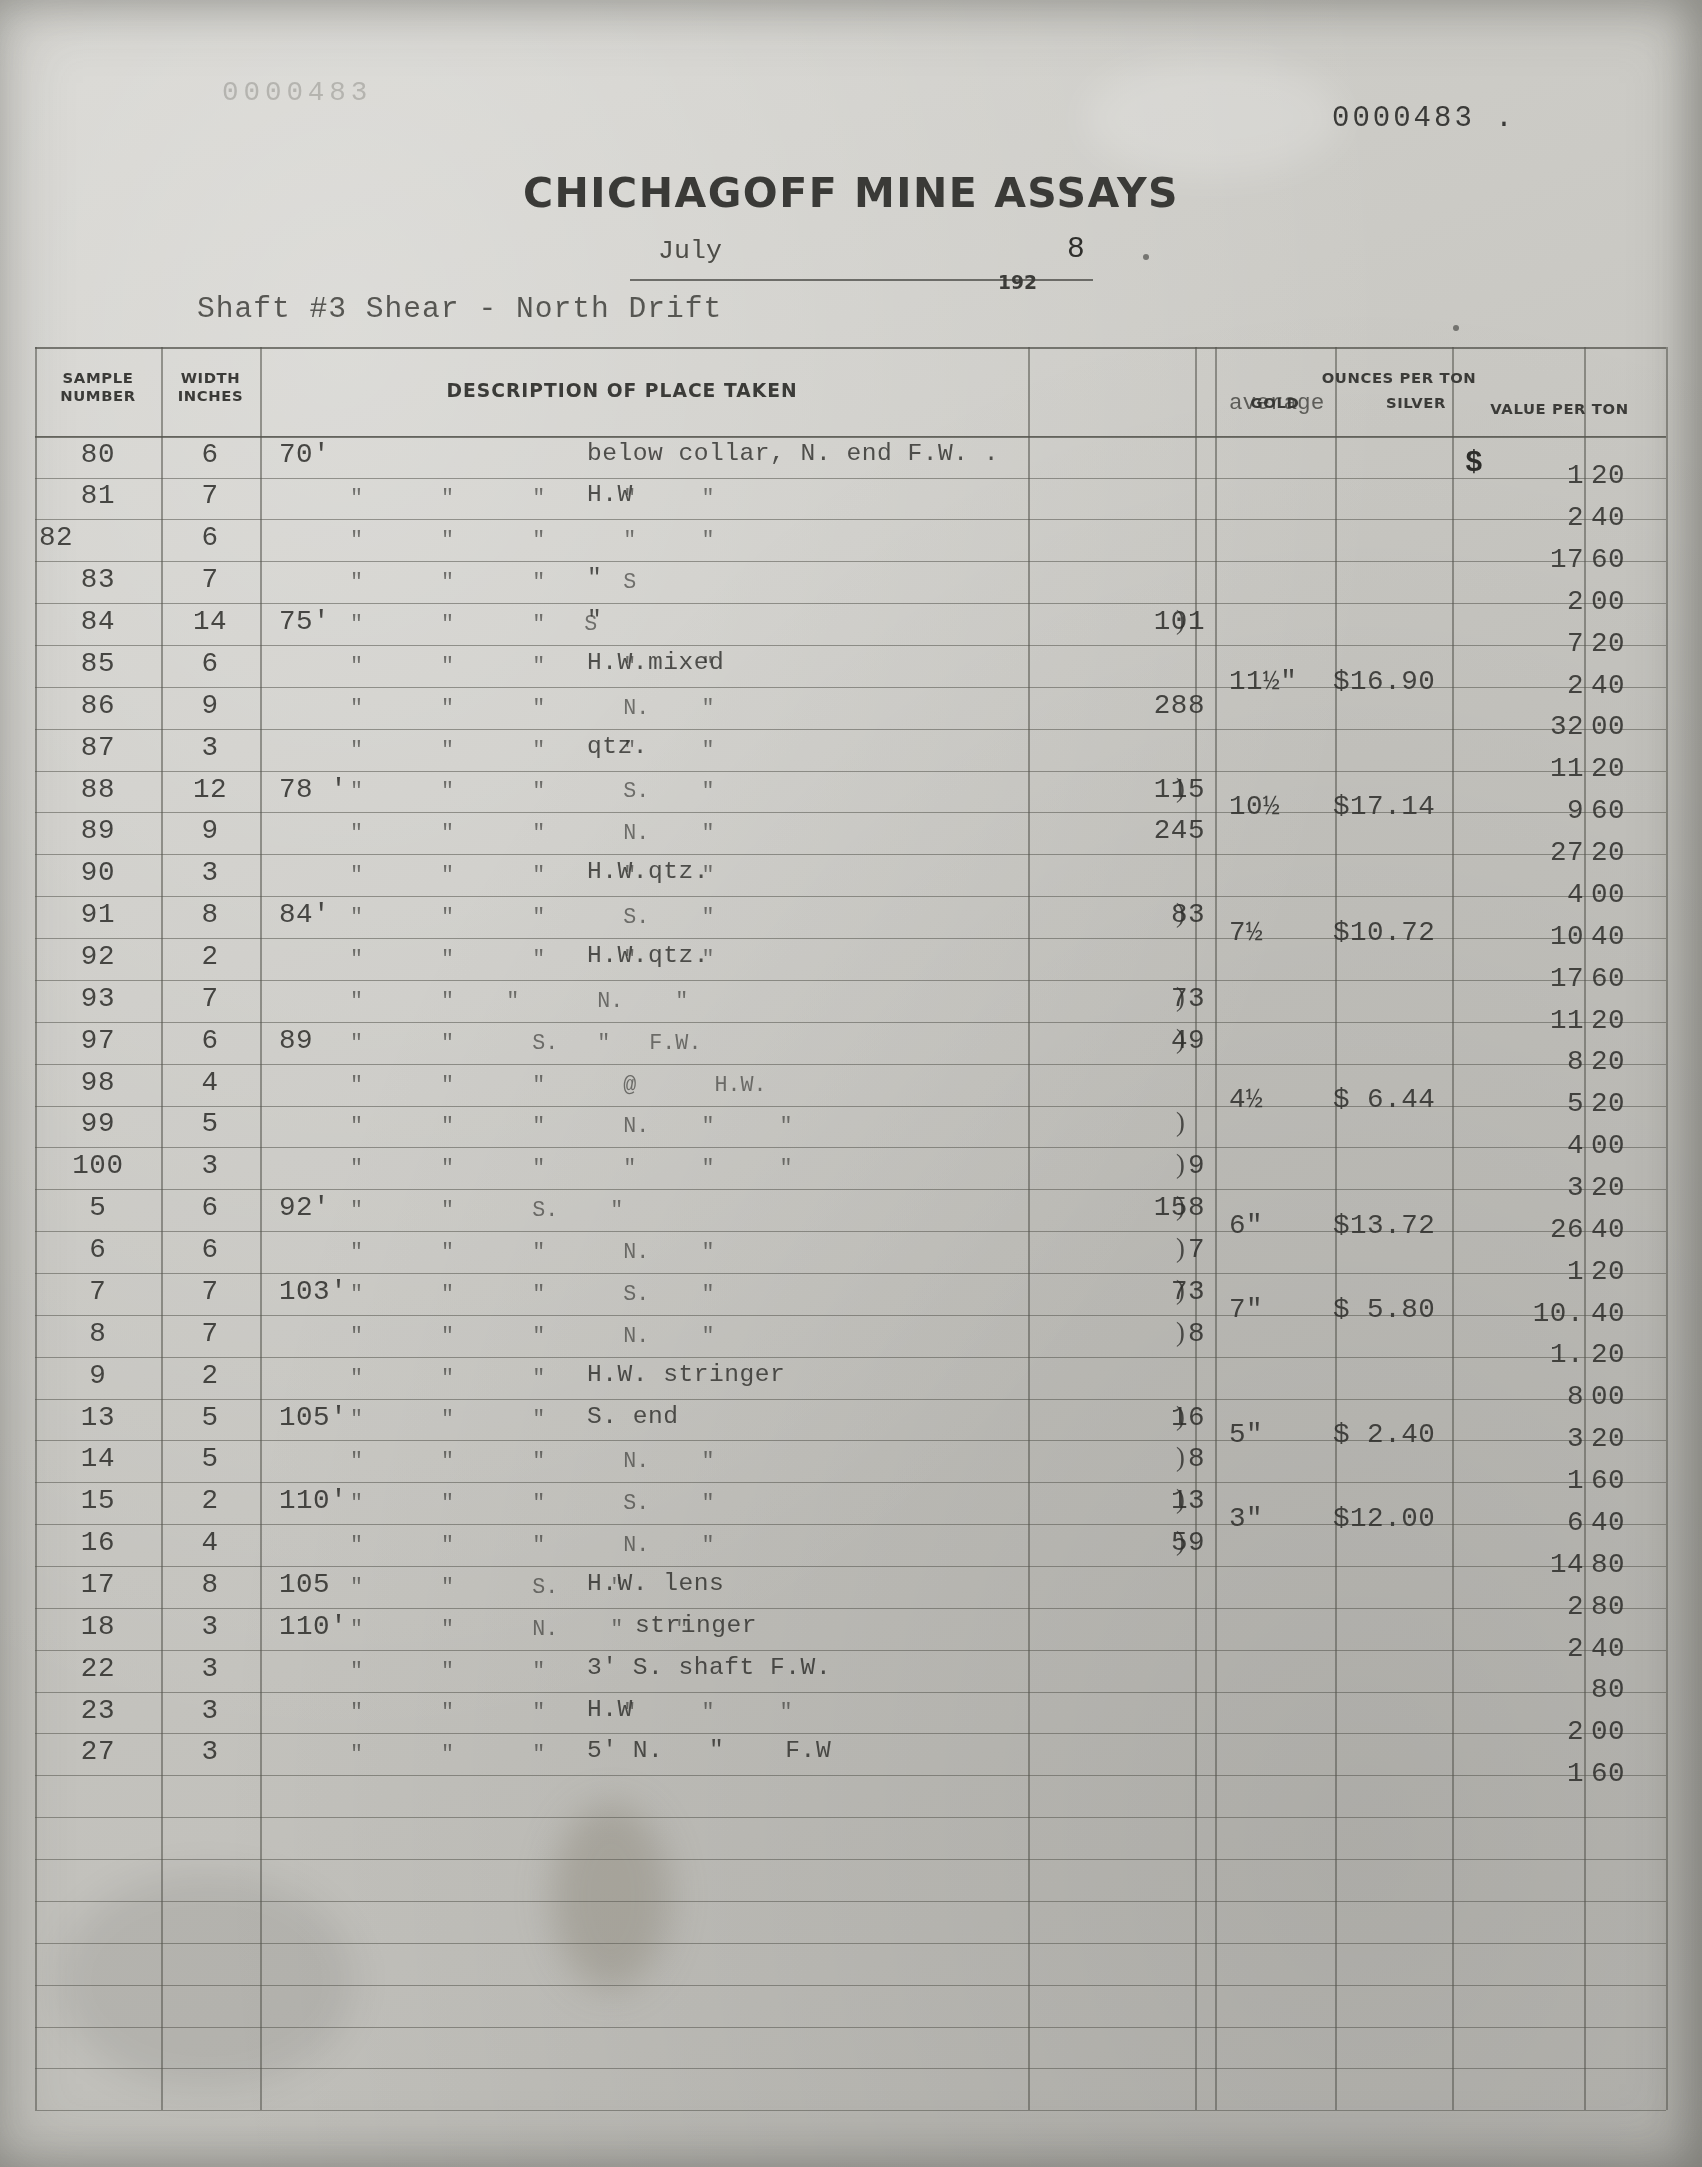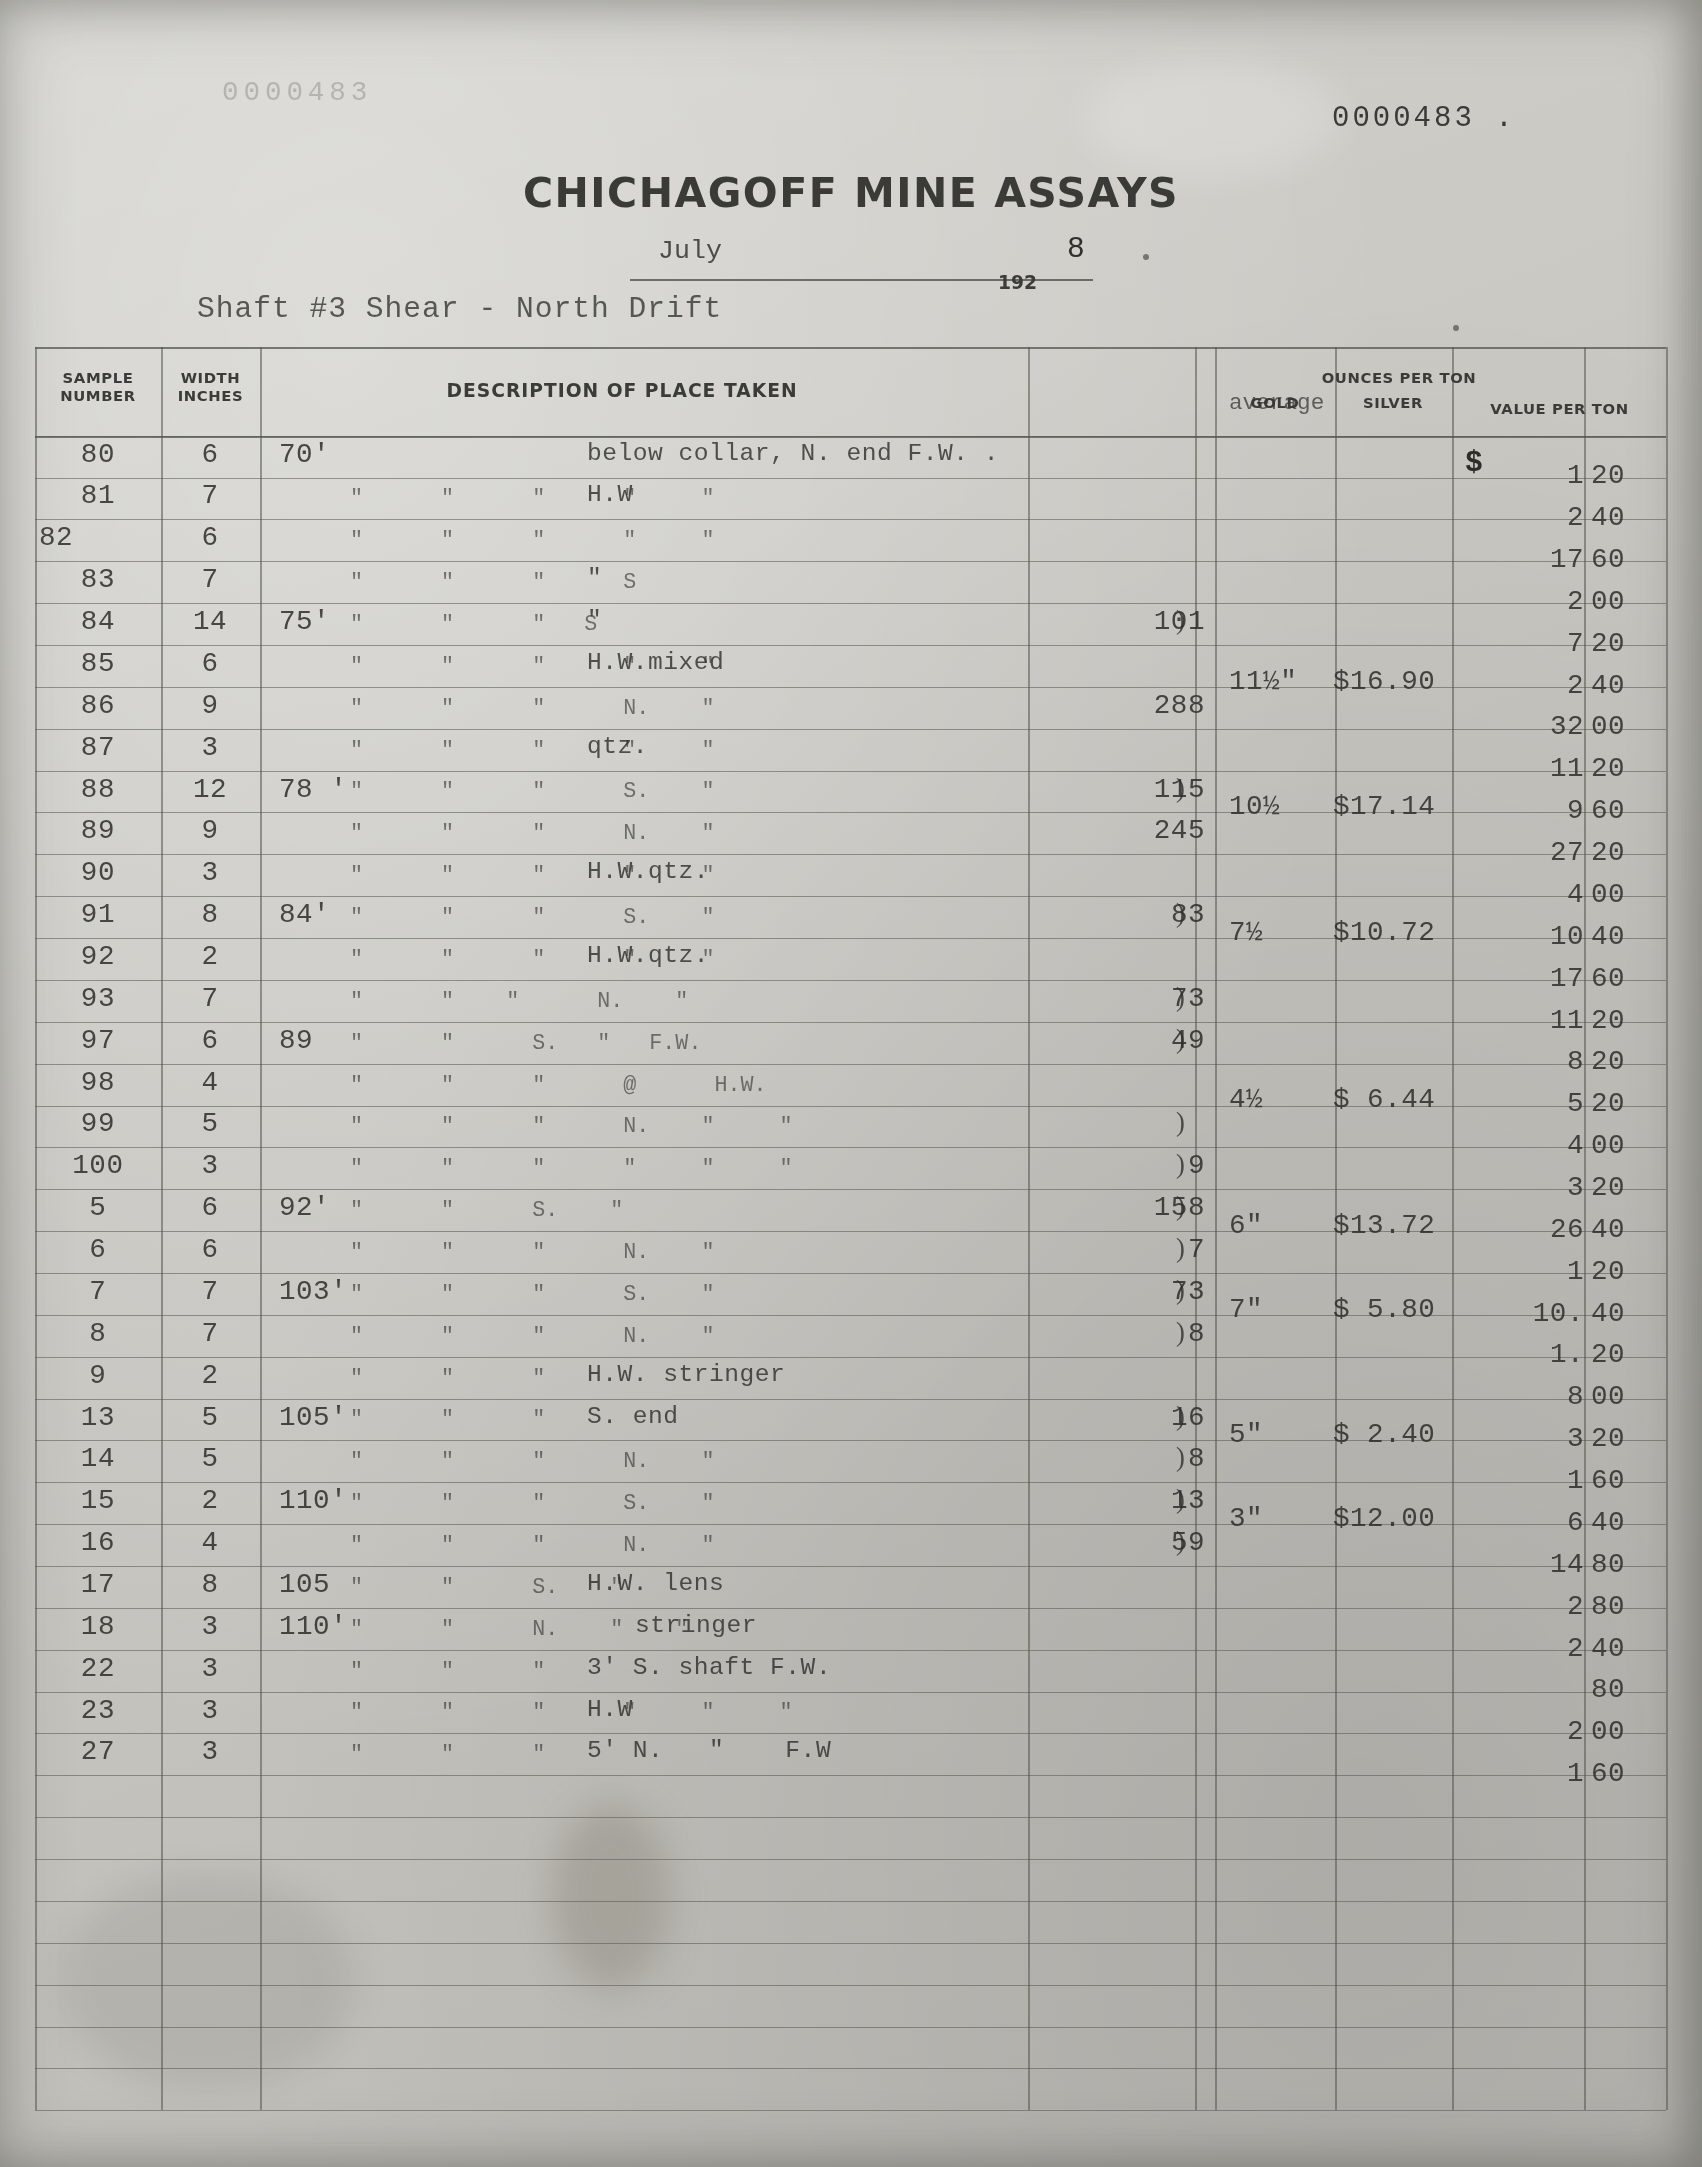--- a/index.html
+++ b/index.html
@@ -215,21 +215,21 @@
       <div class="vline" style="left: 1631px;"></div>
       <div class="hline thick" style="top: 0px;"></div>
       <div class="hline thick" style="top: 89px;"></div>
       <div class="col-head" style="left: 0px; width: 126px; top: 21.7px;">SAMPLE
 NUMBER</div>
       <div class="col-head" style="left: 126px; width: 99px; top: 21.7px;">WIDTH
 INCHES</div>
       <div class="col-head big" style="left: 225px; width: 724px; top: 31.5px;">DESCRIPTION OF PLACE TAKEN</div>
       <div class="col-head" style="left: 1180px; width: 368px; top: 21.7px;">OUNCES PER TON</div>
       <div class="col-head" style="left: 1180px; width: 120px; top: 47px;">GOLD</div>
-      <div class="col-head" style="left: 1300px; width: 116px; top: 47px;">SILVER</div>
+      <div class="col-head" style="left: 1300px; width: 116px; top: 47px; padding-left: 23px;">SILVER</div>
       <div class="col-head" style="left: 1417px; width: 215px; top: 53px;">VALUE PER TON</div>
       <div class="avg-overlap" style="left: 1194px; top: 43px;">average</div>
       <div class="cell" style="left: 1430px; top: 99px; font-size: 29.6px; font-weight: bold;">$</div>
       <div class="hline" style="top: 89px;"></div>
       <div class="hline" style="top: 131px;"></div>
       <div class="hline" style="top: 172px;"></div>
       <div class="hline" style="top: 214px;"></div>
       <div class="hline" style="top: 256px;"></div>
       <div class="hline" style="top: 298px;"></div>
       <div class="hline" style="top: 340px;"></div>

